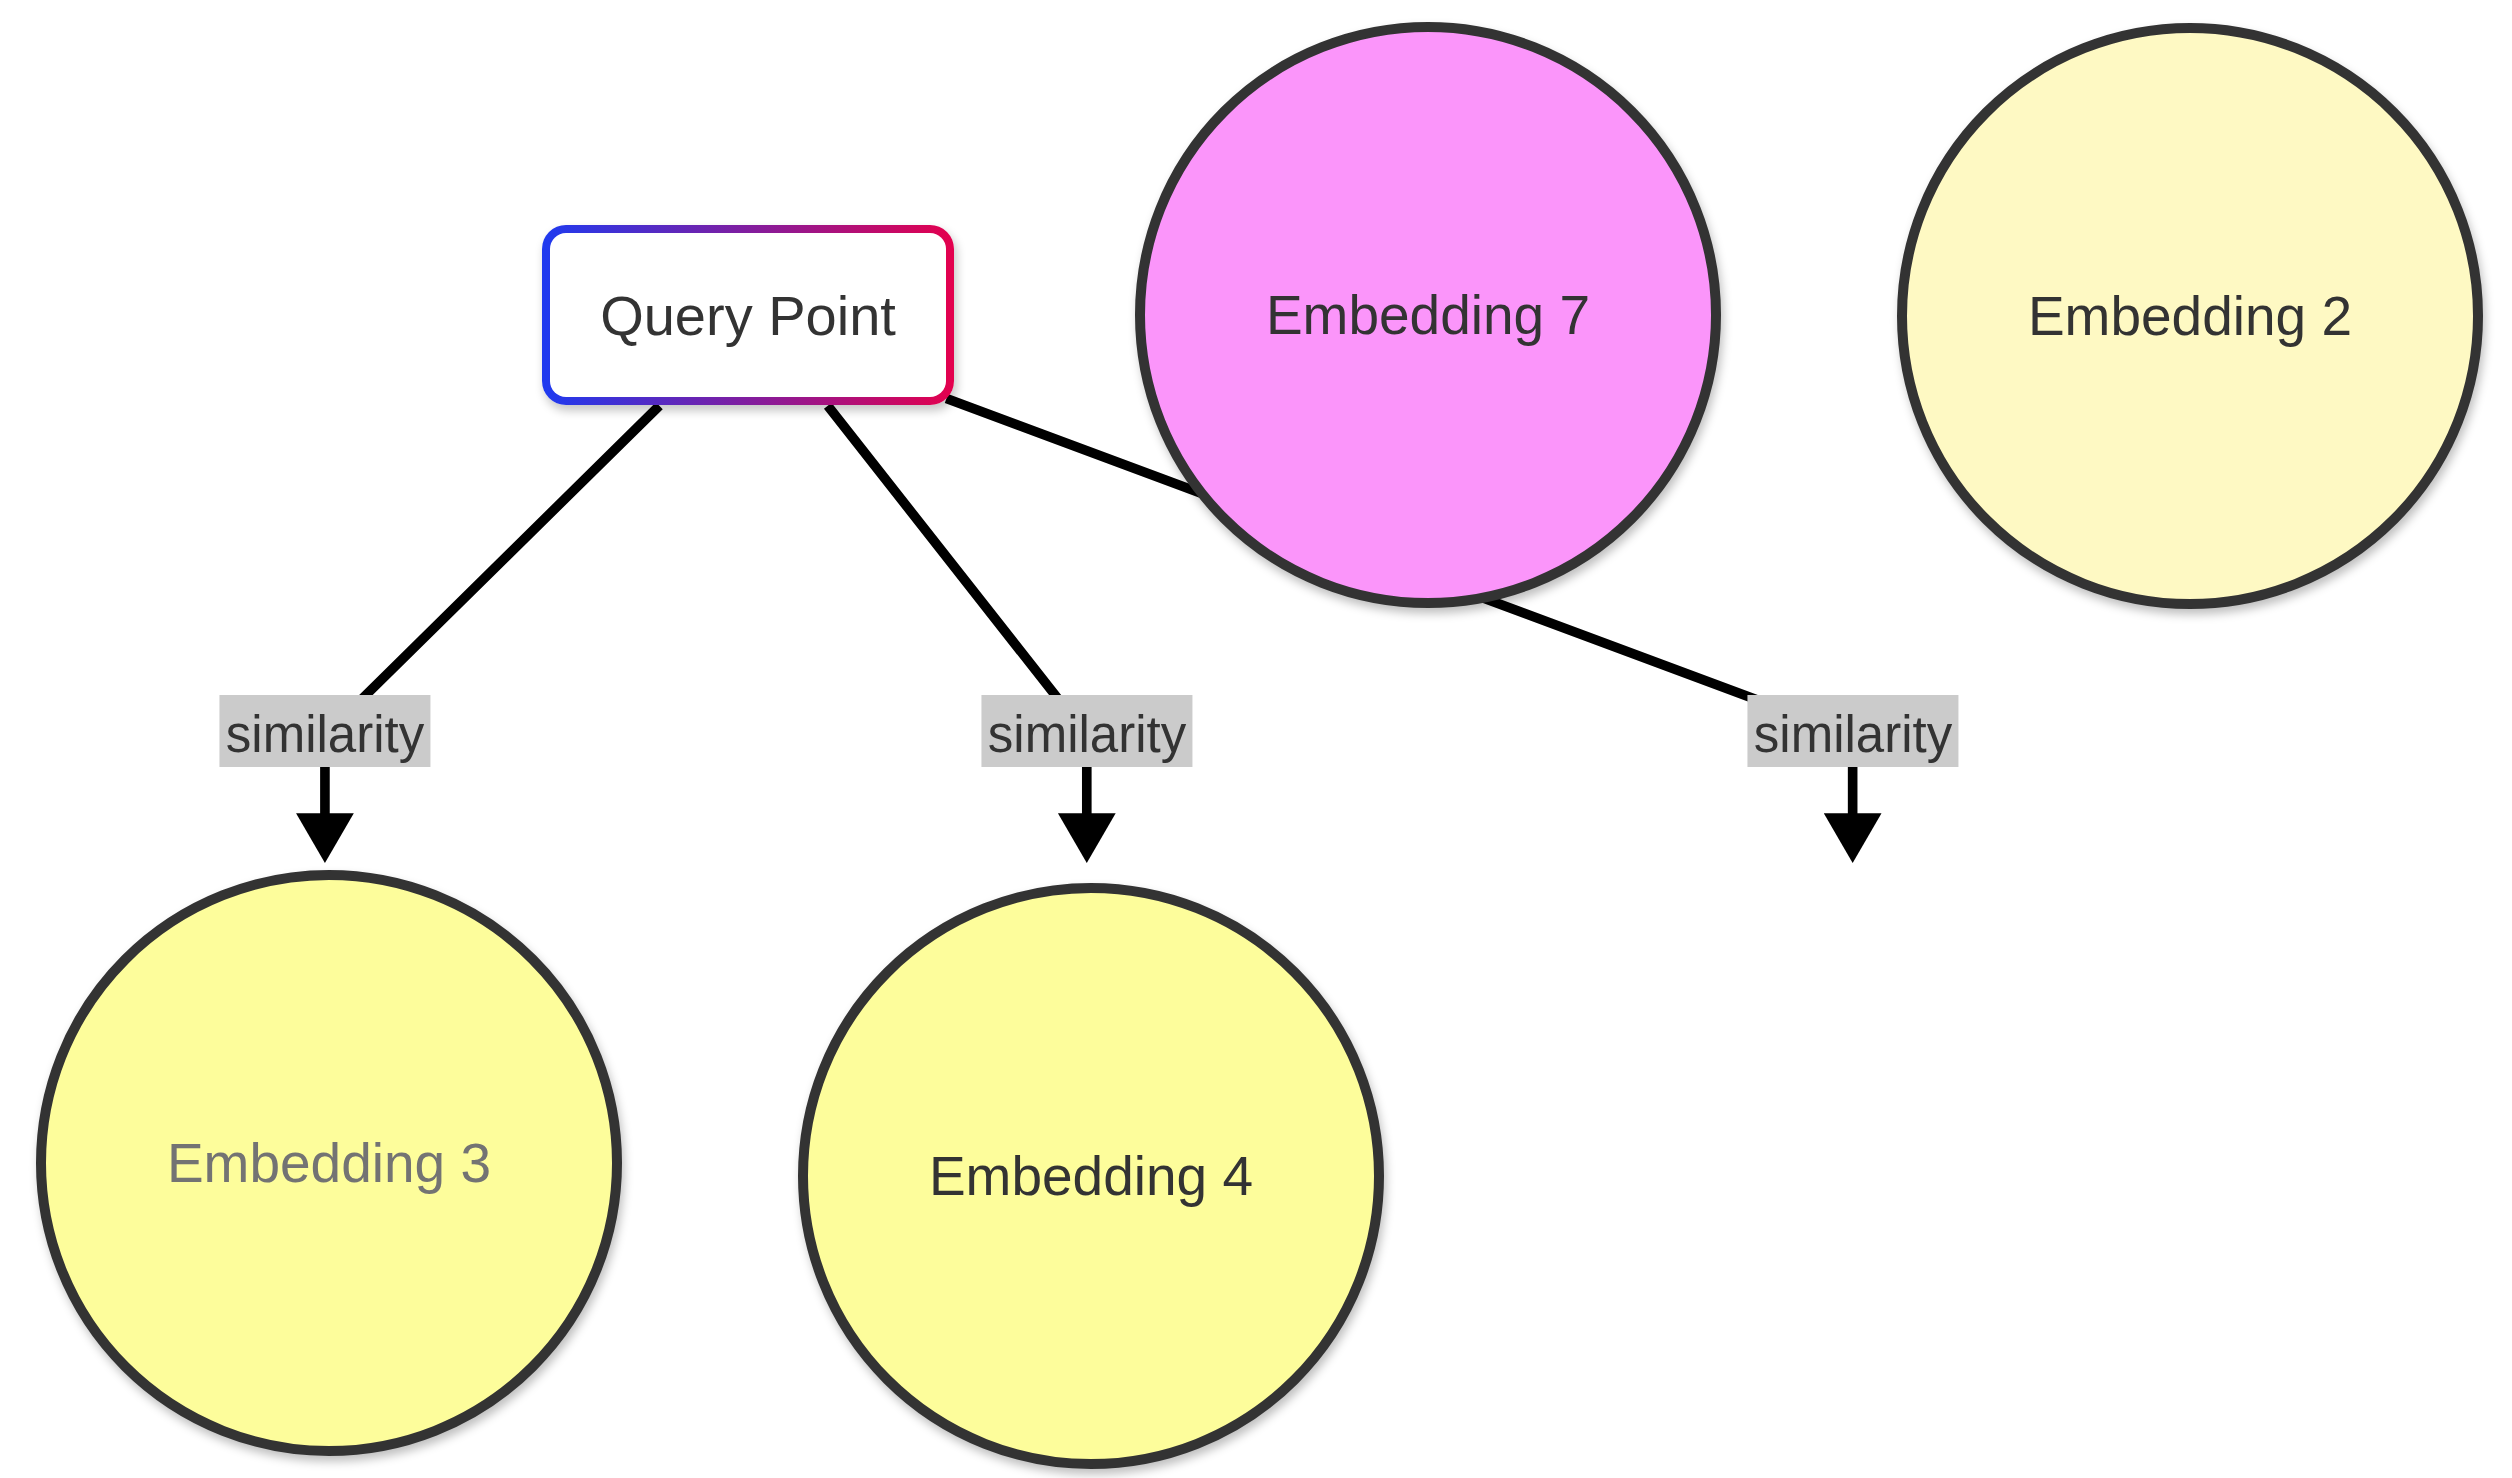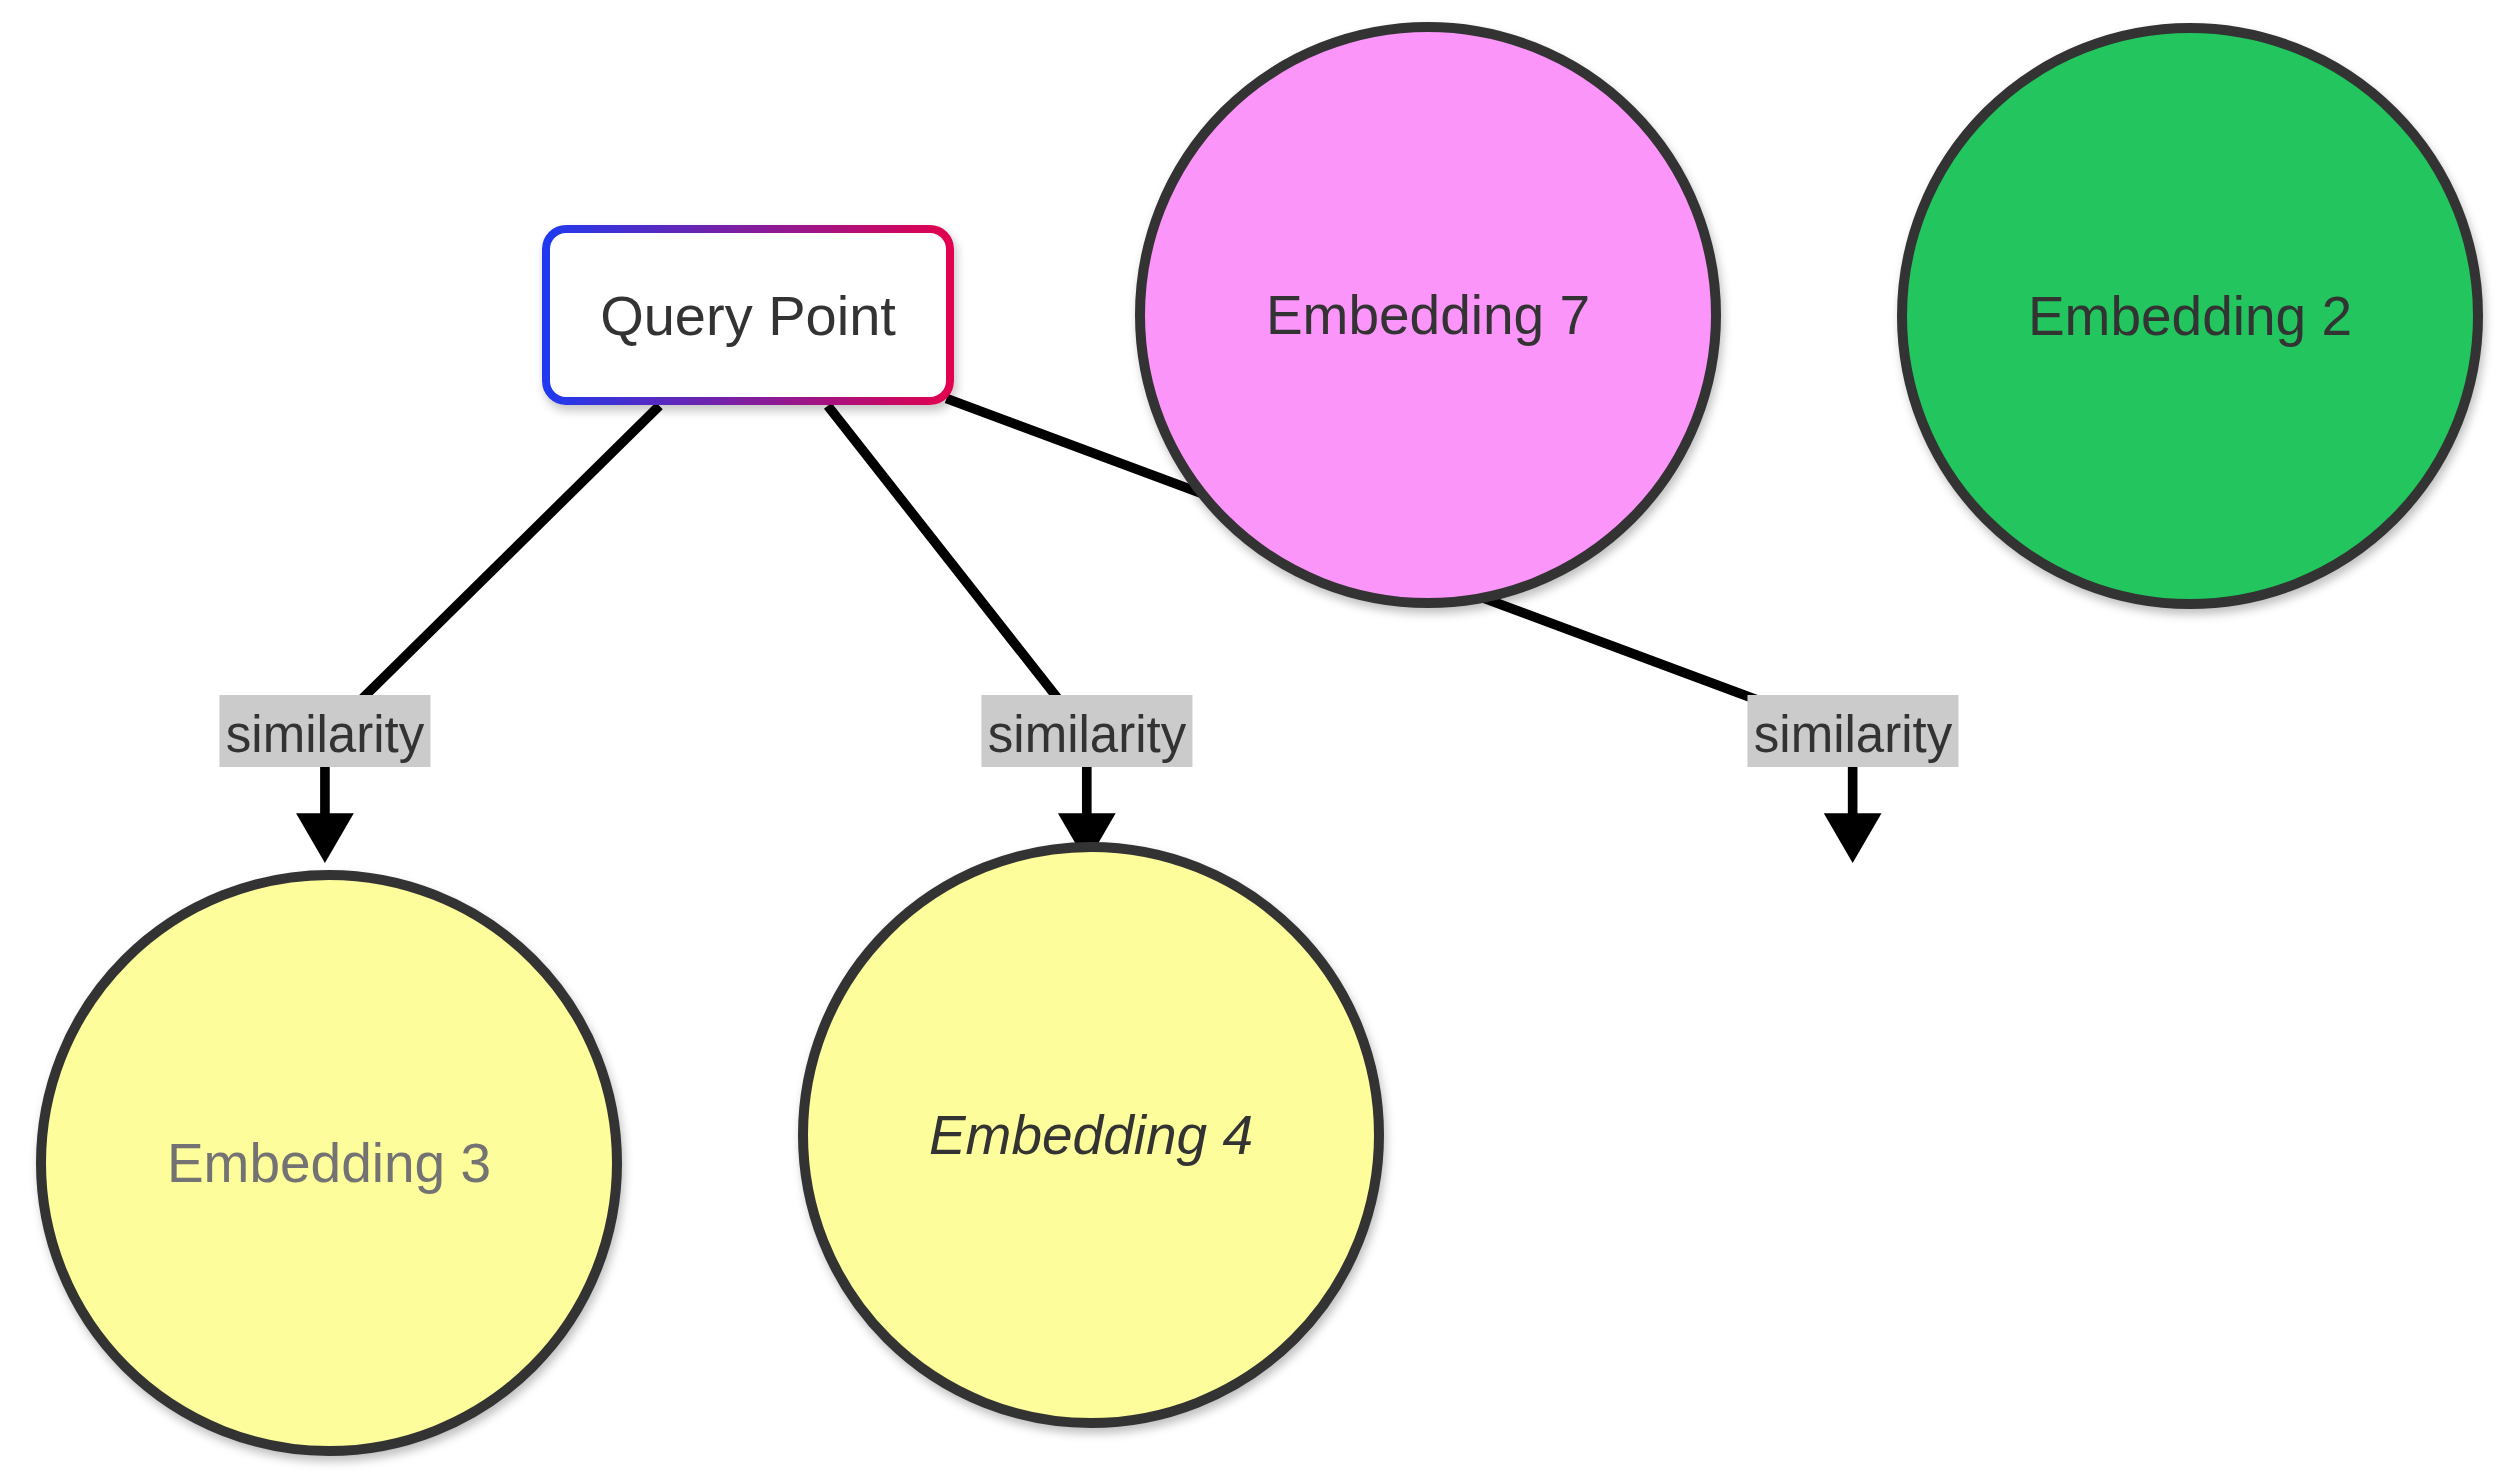--- a/index.html
+++ b/index.html
@@ -92,29 +92,29 @@
   <div class="qp-outer" style="--qp-from: #1e3af0; --qp-to: #e4004d;">
     <div class="qp-inner" style="background-color: rgb(255, 255, 255); color: rgb(51, 51, 51);">
       <span>Query Point</span>
     </div>
   </div>
 
   <div class="node-circle" style="left: 1135px; top: 21.7px; background-color: rgb(251, 149, 250); border-color: rgb(51, 51, 51); color: rgb(51, 51, 51);">
     <span>Embedding 7</span>
   </div>
 
-  <div class="node-circle" style="left: 1897px; top: 22.5px; background-color: #22c55e; border-color: rgb(51, 51, 51); color: rgb(51, 51, 51);">
+  <div class="node-circle" style="left: 1897px; top: 22.5px; background-color: #fef9c3; border-color: rgb(51, 51, 51); color: rgb(51, 51, 51);">
     <span>Embedding 2</span>
   </div>
 
   <div class="node-circle" style="left: 36px; top: 870px; background-color: rgb(253, 253, 155); border-color: rgb(51, 51, 51); color: #737373;">
     <span>Embedding 3</span>
   </div>
 
-  <div class="node-circle" style="left: 798px; top: 842px; background-color: rgb(253, 253, 155); border-color: rgb(51, 51, 51); color: rgb(51, 51, 51); font-style: italic;">
+  <div class="node-circle" style="left: 798px; top: 883px; background-color: rgb(253, 253, 155); border-color: rgb(51, 51, 51); color: rgb(51, 51, 51);">
     <span>Embedding 4</span>
   </div>
 
 
   <div class="edge-label" style="left: 325px; background-color: rgb(203, 203, 203); color: rgb(51, 51, 51);">similarity</div>
 
   <div class="edge-label" style="left: 1087px; background-color: rgb(203, 203, 203); color: rgb(51, 51, 51);">similarity</div>
 
   <div class="edge-label" style="left: 1853px; background-color: rgb(203, 203, 203); color: rgb(51, 51, 51);">similarity</div>
 

